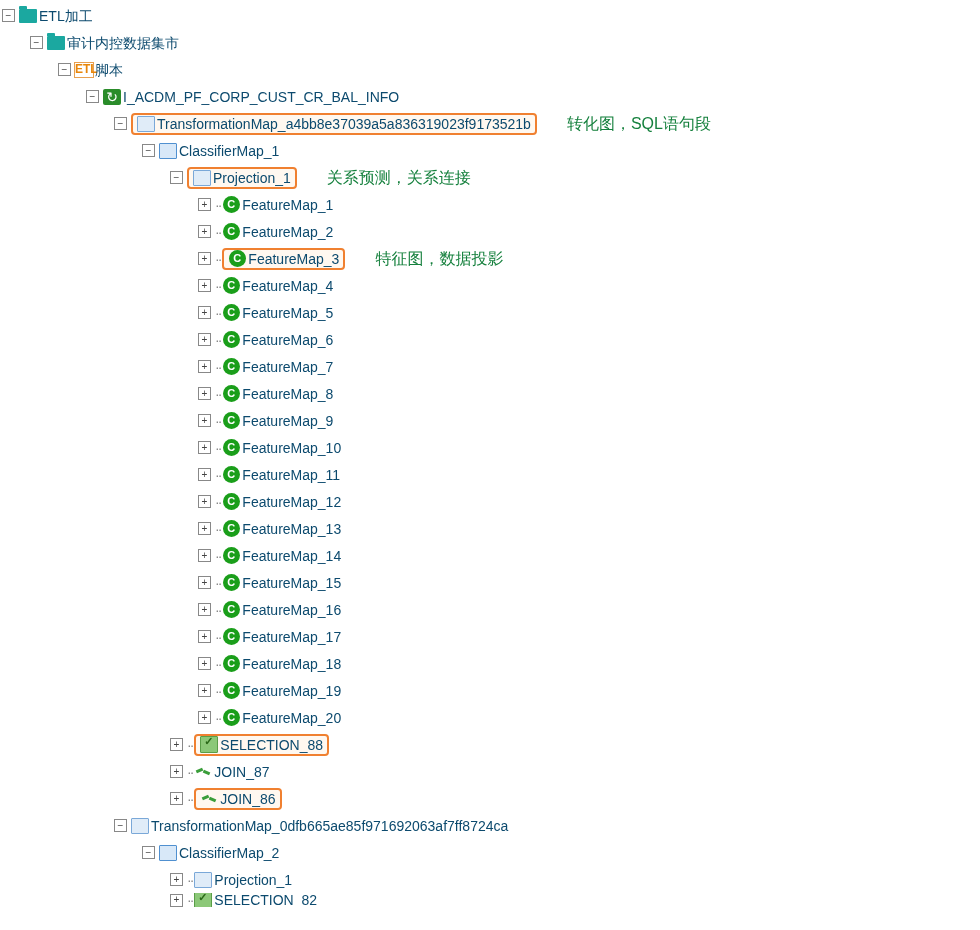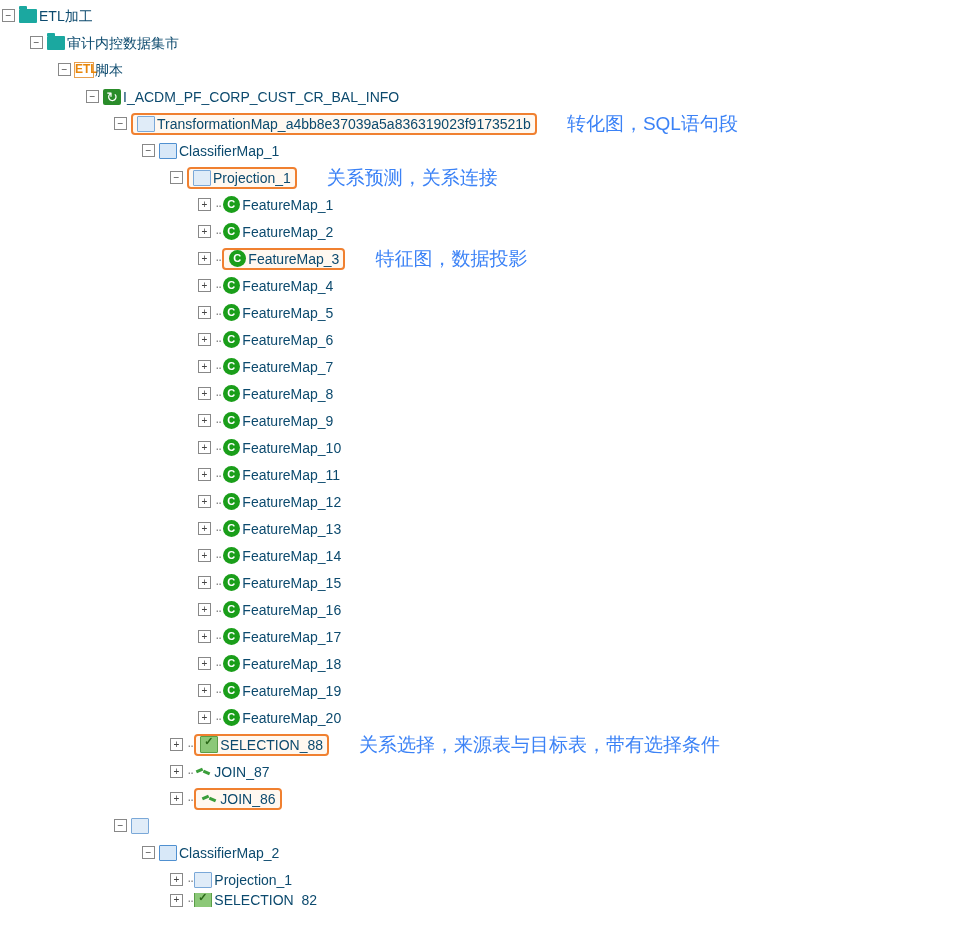--- a/index.html
+++ b/index.html
@@ -16,21 +16,21 @@
 .map-icon{width:18px;height:14px;background:#e0ecf8;border:1px solid #7aa8d8;border-radius:1px}
 .class-icon{width:18px;height:14px;background:#d8e8f8;border:1px solid #5090d0;border-radius:1px}
 .proj-icon{width:18px;height:14px;background:#e0ecf8;border:1px solid #7aa8d8;border-radius:1px}
 .feat-icon{width:17px;height:17px;background:#1a9e1a;border-radius:50%;color:#fff;font-size:11px;font-weight:bold;text-align:center;line-height:17px}
 .sel-icon{width:18px;height:15px;background:#8cc878;border:1px solid #5a9e48;border-radius:1px;position:relative}
 .sel-icon::after{content:'✓';position:absolute;top:-1px;left:3px;color:#2a6818;font-size:11px;font-weight:bold}
 .join-icon{width:18px;height:15px;position:relative}
 .join-icon::before{content:'';position:absolute;left:2px;top:5px;width:7px;height:3px;background:#3a9e3a;transform:rotate(-25deg)}
 .join-icon::after{content:'';position:absolute;right:2px;top:7px;width:7px;height:3px;background:#3a9e3a;transform:rotate(25deg)}
 .hl{border:2px solid #f08030;border-radius:4px;padding:1px 4px;display:inline-flex;align-items:center;background:#fff8f0}
-.annot{color:#3b82f6;font-size:19px;margin-left:30px}
+.annot{color:#15803d;font-size:16px;margin-left:30px}
 .label{color:#0c4a6e}
 </style>
 </head>
 <body>
 
 <div class="tree">
 
 <div class="node">
   <span class="toggle">−</span>
   <span class="icon">
@@ -288,21 +288,20 @@
 <div class="node">
   <span class="ind" style="width:168px"></span>
   <span class="toggle">+</span>
   <span class="dots">··</span>
   <span class="hl">
     <span class="icon">
           <span class="sel-icon"></span>
         </span>
     <span class="label">SELECTION_88</span>
   </span>
-  <span class="annot">关系选择，来源表与目标表，带有选择条件</span>
 </div>
 
 <div class="node">
   <span class="ind" style="width:168px"></span>
   <span class="toggle">+</span>
   <span class="dots">··</span>
   <span class="icon">
         <span class="join-icon"></span>
       </span>
   <span class="label">JOIN_87</span>
@@ -319,20 +318,21 @@
     <span class="label">JOIN_86</span>
   </span>
 </div>
 
 <div class="node">
   <span class="ind" style="width:112px"></span>
   <span class="toggle">−</span>
   <span class="icon">
         <span class="map-icon"></span>
       </span>
+  <span class="label">TransformationMap_0dfb665ae85f971692063af7ff8724ca</span>
 </div>
 
 <div class="node">
   <span class="ind" style="width:140px"></span>
   <span class="toggle">−</span>
   <span class="icon">
         <span class="class-icon"></span>
       </span>
   <span class="label">ClassifierMap_2</span>
 </div>

